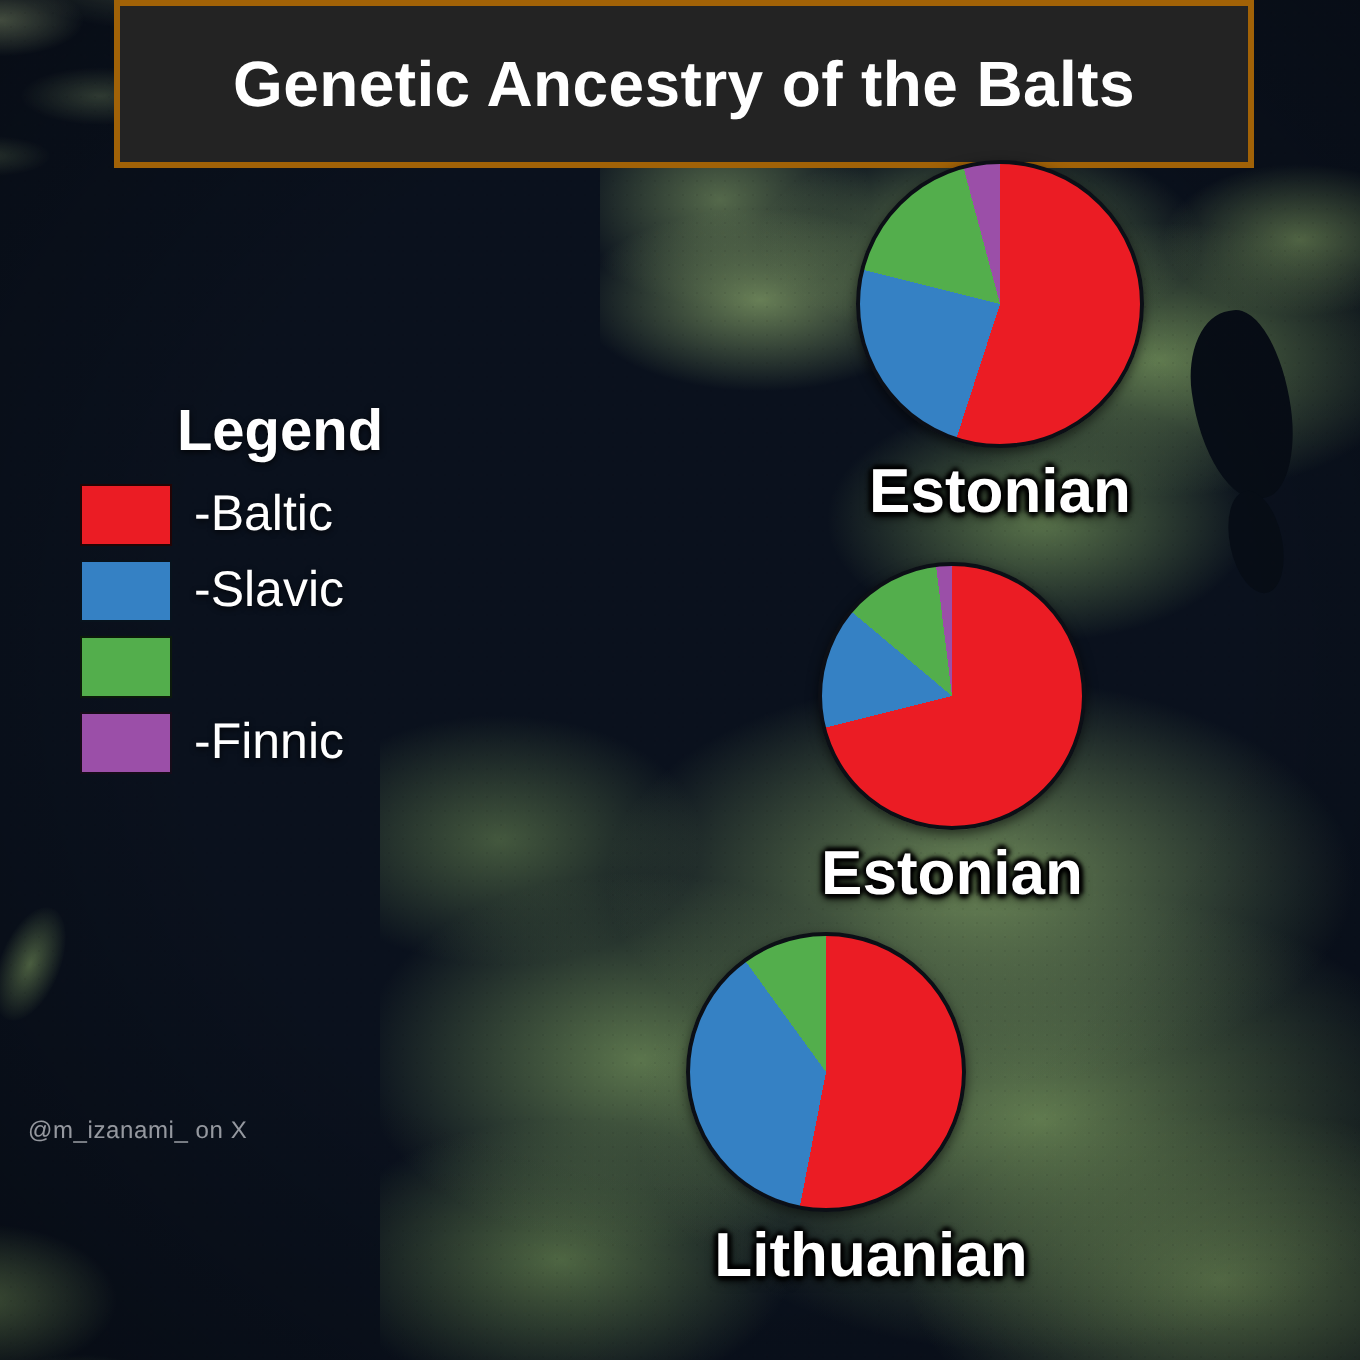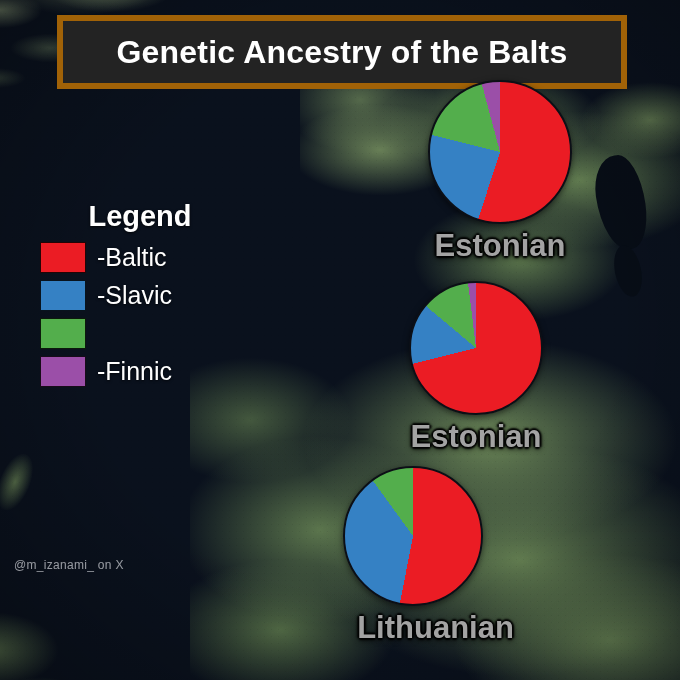--- a/index.html
+++ b/index.html
@@ -117,24 +117,24 @@
   }
   .map-vignette {
     position: absolute;
     inset: 0;
     background: radial-gradient(ellipse at 52% 48%, rgba(0,0,0,0) 52%, rgba(0,0,0,.28) 100%);
   }
 
   
   .title-box {
     position: absolute;
-    left: 57px; top: 15px;
-    width: 570px; height: 74px;
+    left: 57px; top: 0;
+    width: 570px; height: 84px;
     background: #232323;
-    border: 6px solid #a16207;
+    border: 3px solid #a16207;
     box-sizing: border-box;
     display: flex;
     align-items: center;
     justify-content: center;
   }
   .title-text {
     color: #ffffff;
     font-size: 32px;
     font-weight: bold;
     letter-spacing: .2px;
@@ -183,21 +183,21 @@
   .pie {
     border-radius: 50%;
     border: 2px solid #0c0f16;
     box-sizing: border-box;
     box-shadow: 0 2px 6px rgba(0,0,0,.55);
   }
   .pie-label {
     position: absolute;
     left: 50%;
     transform: translateX(-50%);
-    color: #a3a3a3;
+    color: #ffffff;
     font-size: 31px;
     font-weight: bold;
     white-space: nowrap;
     text-shadow:
       -2px 0 2px #000, 2px 0 2px #000, 0 -2px 2px #000, 0 2px 2px #000,
       0 2px 6px rgba(0,0,0,.9);
   }
 
   
   .watermark {

